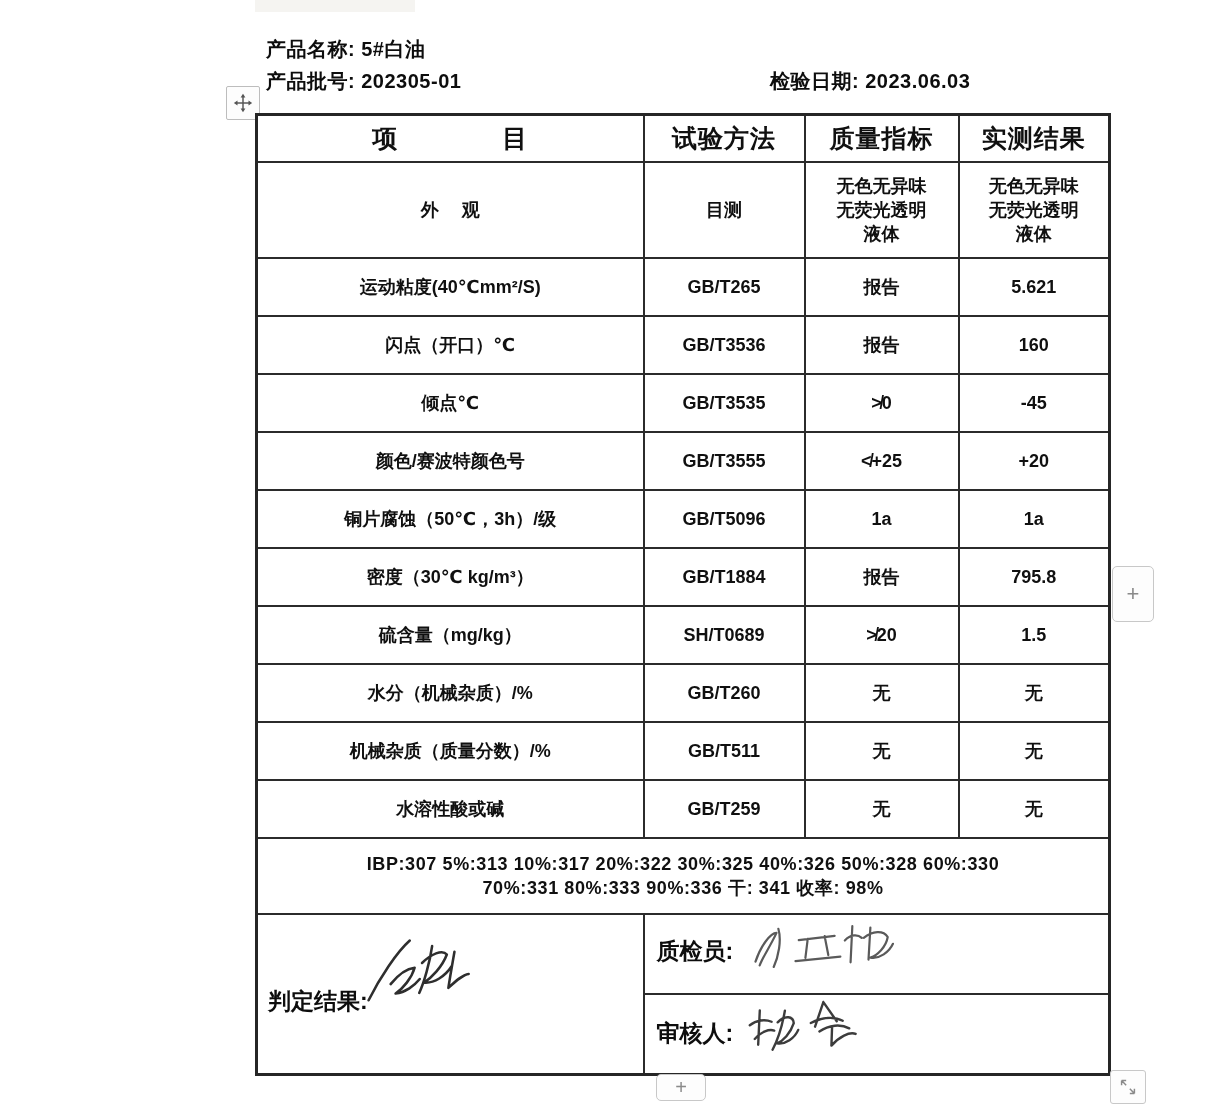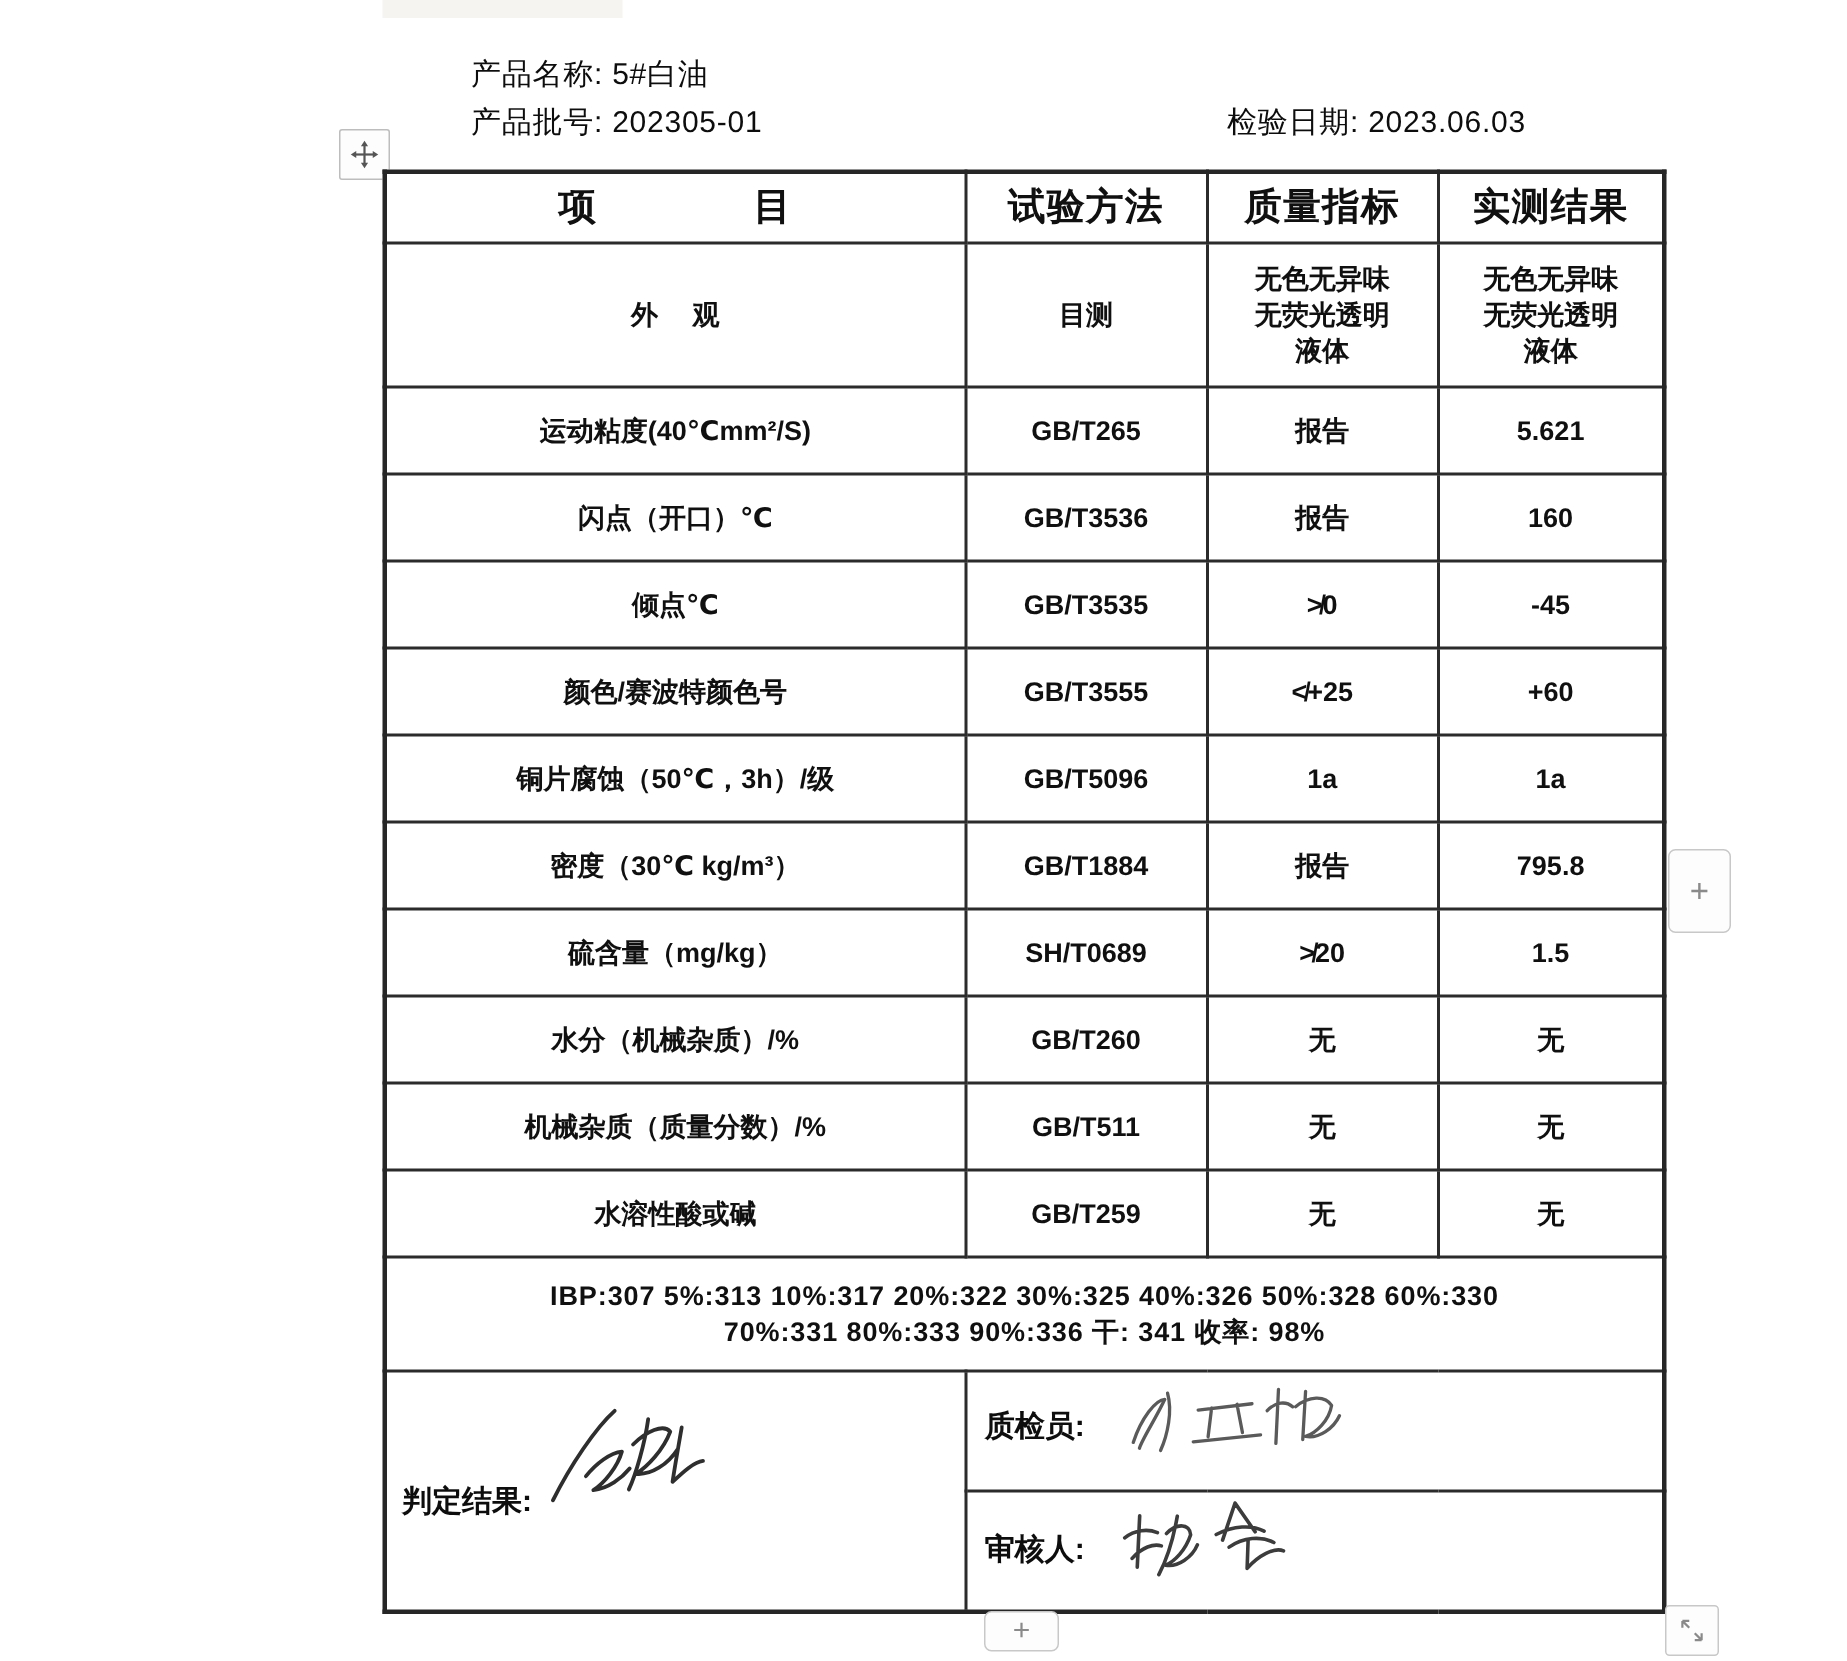--- a/index.html
+++ b/index.html
@@ -8,21 +8,21 @@
     position:relative; width:1231px; height:1107px;
     background:#ffffff; overflow:hidden;
     font-family:"Liberation Sans","DejaVu Sans",sans-serif;
     color:#111111;
   }
   .scan-artifact {
     position:absolute; left:255px; top:0; width:160px; height:12px;
     background:#f5f4f1;
   }
   
-  .hdr-line { position:absolute; font-size:20px; font-weight:normal; color:#0d0d0d; letter-spacing:0.5px; white-space:nowrap;margin-left:48px; }
+  .hdr-line { position:absolute; font-size:20px; font-weight:bold; color:#0d0d0d; letter-spacing:0.5px; white-space:nowrap; }
   .hdr-product { left:266px; top:36px; }
   .hdr-batch   { left:266px; top:68px; }
   .hdr-date    { left:770px; top:68px; }
   
   table.qc {
     position:absolute; left:255px; top:113px;
     width:853px; table-layout:fixed; border-collapse:collapse;
     background:#ffffff;
   }
   table.qc { border:3px solid #262626; }
@@ -39,21 +39,21 @@
   tr.std  { height:58px; }
   tr.tall { height:96px; }
   td.dist {
     height:76px; text-align:left; vertical-align:top;
     white-space:pre-wrap; font-size:18px; line-height:33px;
     padding:5px 7px; letter-spacing:0.6px;
   }
   td.verdict-cell { position:relative; height:145px; }
   td.sign-top { position:relative; height:72px; }
   td.sign-bot { position:relative; height:73px; }
-  .flabel { position:absolute; font-size:20px; font-weight:bold; color:#0d0d0d; white-space:nowrap; }
+  .flabel { position:absolute; font-size:23px; font-weight:bold; color:#0d0d0d; white-space:nowrap; }
   .lbl-verdict   { left:10px;  top:74px; }
   .lbl-inspector { left:12px;  top:24px; }
   .lbl-reviewer  { left:12px;  top:26px;text-align:center; }
   svg.sig { position:absolute; overflow:visible; }
   .sig path { fill:none; stroke-linecap:round; stroke-linejoin:round; }
   .sig-verdict   { left:104px; top:18px;  transform:rotate(-6deg); }
   .sig-verdict path   { stroke:#2e2e2e; stroke-width:2.6; }
   .sig-inspector { left:100px; top:0px;   transform:rotate(-2deg); }
   .sig-inspector path { stroke:#5a5a5a; stroke-width:2.2; }
   .sig-reviewer  { left:100px; top:2px;   transform:rotate(-4deg); }
@@ -132,21 +132,21 @@
         <tr class="std">
           <td>倾点℃</td>
           <td>GB/T3535</td>
           <td>≯0</td>
           <td>-45</td>
         </tr>
         <tr class="std">
           <td>颜色/赛波特颜色号</td>
           <td>GB/T3555</td>
           <td>≮+25</td>
-          <td>+60</td>
+          <td>+20</td>
         </tr>
         <tr class="std">
           <td>铜片腐蚀（50℃，3h）/级</td>
           <td>GB/T5096</td>
           <td>1a</td>
           <td>1a</td>
         </tr>
         <tr class="std">
           <td>密度（30℃ kg/m³）</td>
           <td>GB/T1884</td>

